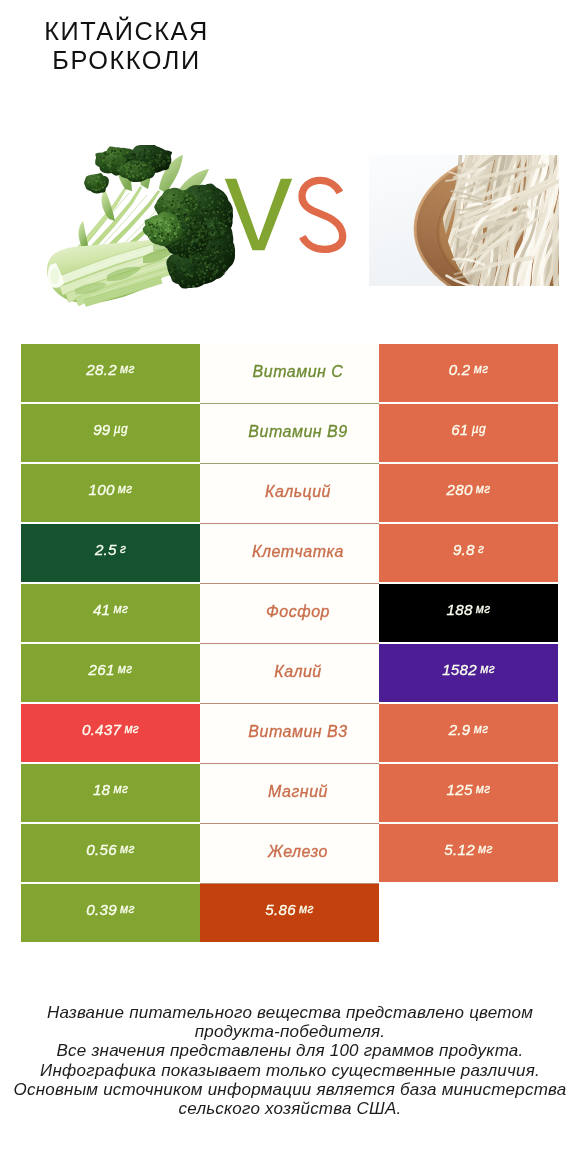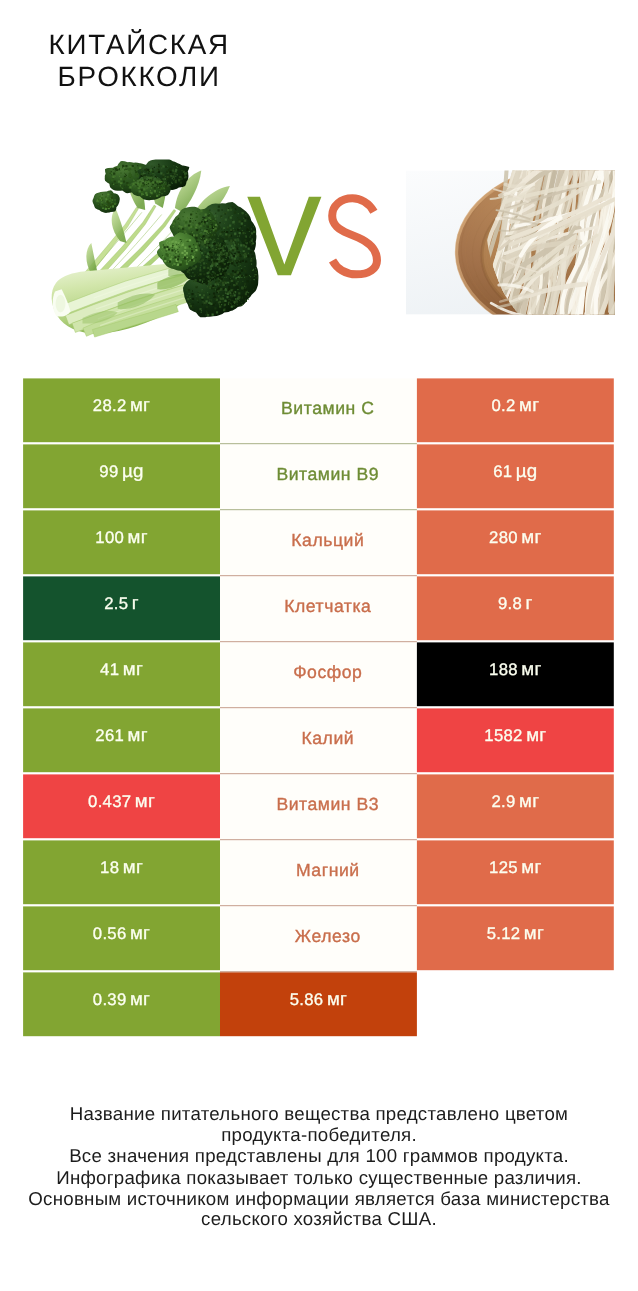--- a/index.html
+++ b/index.html
@@ -11,42 +11,42 @@
   }
   .page { position:relative; width:580px; height:1174px; background:#fff; }
 
   
   .title {
     position:absolute;
     font-size:25.3px; line-height:29.2px;
     color:#111111; font-weight:400; letter-spacing:1.55px;
     text-align:center; white-space:pre-line;
   }
-  .title-left  { left:0px;   top:27px; width:253px; }
+  .title-left  { left:0px;   top:17px; width:253px; }
   .title-right { left:330px; top:52.2px; width:251px; }
 
   
   .broc { position:absolute; left:45px; top:145px; width:190px; height:165px; }
   .kan  { position:absolute; left:369px; top:155px; width:190px; height:131px; }
   .vs   { position:absolute; left:0; top:0; width:580px; height:1174px; pointer-events:none; }
 
   
   .table { position:absolute; left:21px; top:343.5px; width:537px; }
-  .row { height:58px; margin-bottom:2px; display:flex; }
+  .row { height:58px; margin-bottom:2px; display:flex;font-style:italic; }
   .cell { width:179px; height:58px; box-sizing:border-box;
           display:flex; align-items:center; justify-content:center; }
   .cell.side { color:#fcfff0; padding-bottom:7px; -webkit-text-stroke:0.3px #fcfff0; }
   .cell.mid  { background:#fffefa; border-bottom:1px solid; height:60px; margin-bottom:-2px;
                font-size:16px; font-weight:400; letter-spacing:0.5px; padding-bottom:3px; padding-left:17px; -webkit-text-stroke:0.32px; }
   .num  { font-size:15.2px; font-weight:400; letter-spacing:0.25px; }
-  .unit { font-size:17px; font-weight:400; margin-left:3.2px; letter-spacing:0.25px; }
+  .unit { font-size:12px; font-weight:400; margin-left:3.2px; letter-spacing:0.25px; }
 
   
   .footer { position:absolute; left:0; top:1002.8px; width:580px; text-align:center;
-            font-size:17px; line-height:19.3px; color:#1c1c1c; letter-spacing:0.22px; }
+            font-size:17px; line-height:19.3px; color:#1c1c1c; letter-spacing:0.22px;font-style:italic; }
 </style>
 </head>
 <body>
 
 <div class="page">
   <div class="title title-left">КИТАЙСКАЯ
 БРОККОЛИ</div>
   <div class="broc">
       <svg width="190" height="165" viewBox="0 0 190 165" xmlns="http://www.w3.org/2000/svg" style="display:block">
         <defs>
@@ -458,21 +458,21 @@
         </div>
       </div>
       <div class="row">
         <div class="cell side" style="background:#82a532">
           <span class="num">261</span>
           <span class="unit">мг</span>
         </div>
         <div class="cell mid" style="color:#c96e4c;border-color:#bd8d79">
           <span>Калий</span>
         </div>
-        <div class="cell side" style="background:#ef4444">
+        <div class="cell side" style="background:#4c1d95">
           <span class="num">1582</span>
           <span class="unit">мг</span>
         </div>
       </div>
       <div class="row">
         <div class="cell side" style="background:#ef4444">
           <span class="num">0.437</span>
           <span class="unit">мг</span>
         </div>
         <div class="cell mid" style="color:#c96e4c;border-color:#bd8d79">

